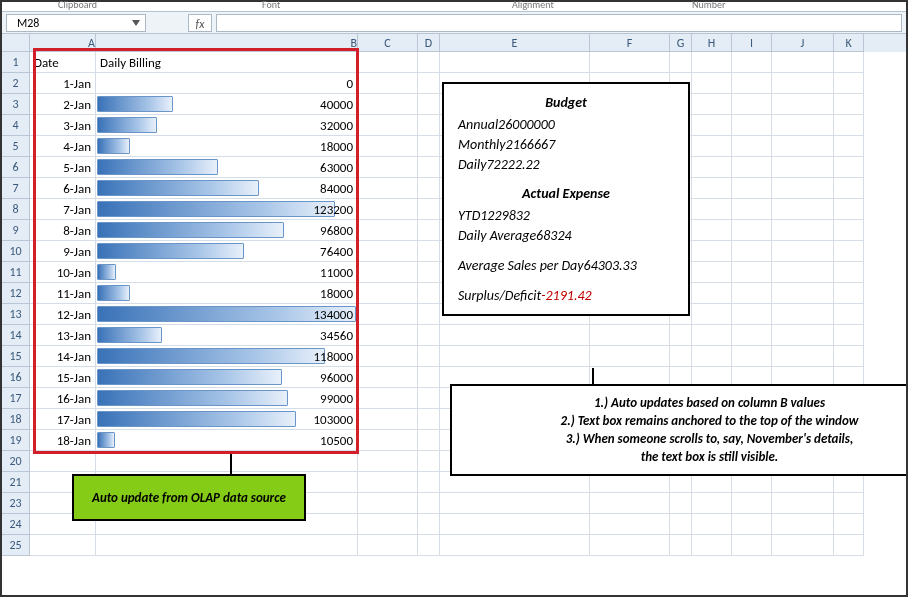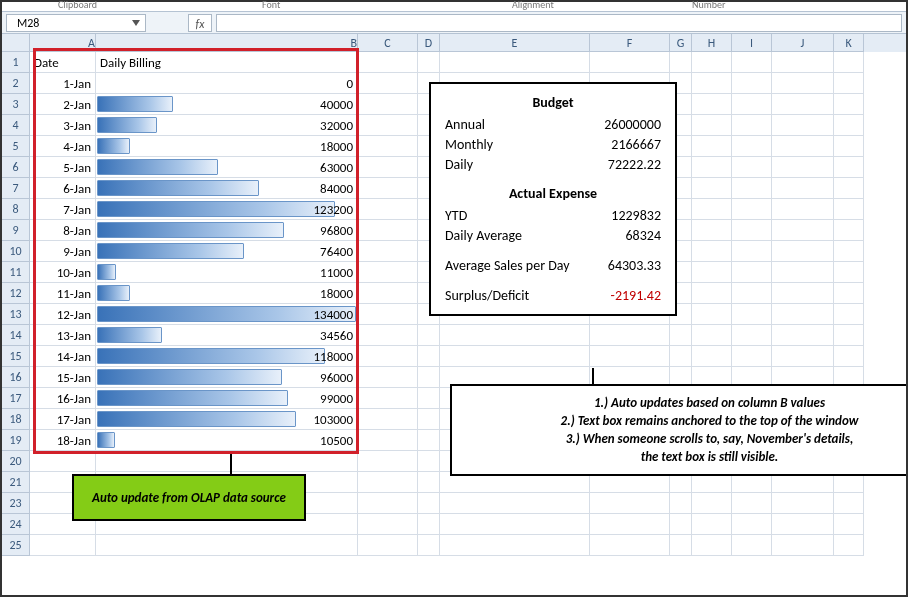--- a/index.html
+++ b/index.html
@@ -195,21 +195,20 @@
     z-index: 4;
     width: 248px;
   }
   .budget-box .title {
     text-align: center;
     font-weight: bold;
     margin-bottom: 4px;
   }
   .budget-box .line {
     display: flex;
-    justify-content: space-between;
     line-height: 20px;
   }
   .budget-box .gap { height: 10px; }
   .deficit { color: #c00000; }
 
   .notes-callout {
     position: absolute;
     background: #fff;
     border: 2px solid #000;
     padding: 8px 14px;
@@ -609,21 +608,21 @@
         </div>
       </div>
 
     <div class="red-box" style="left:31px; top:14px; width:326px; height:406px;"></div>
 
     <div class="callout-olap" style="left:70px; top:440px;">
       <span>Auto update from OLAP data source</span>
     </div>
     <div class="connector" style="left:228px; top:420px; width:2px; height:20px;"></div>
 
-    <div class="budget-box" style="left:427px; top:48px;">
+    <div class="budget-box" style="left:440px; top:48px;font-style:italic;">
       <div class="title">Budget</div>
       <div class="line">
           <span>Annual</span>
           <span>26000000</span>
         </div>
       <div class="line">
           <span>Monthly</span>
           <span>2166667</span>
         </div>
       <div class="line">

